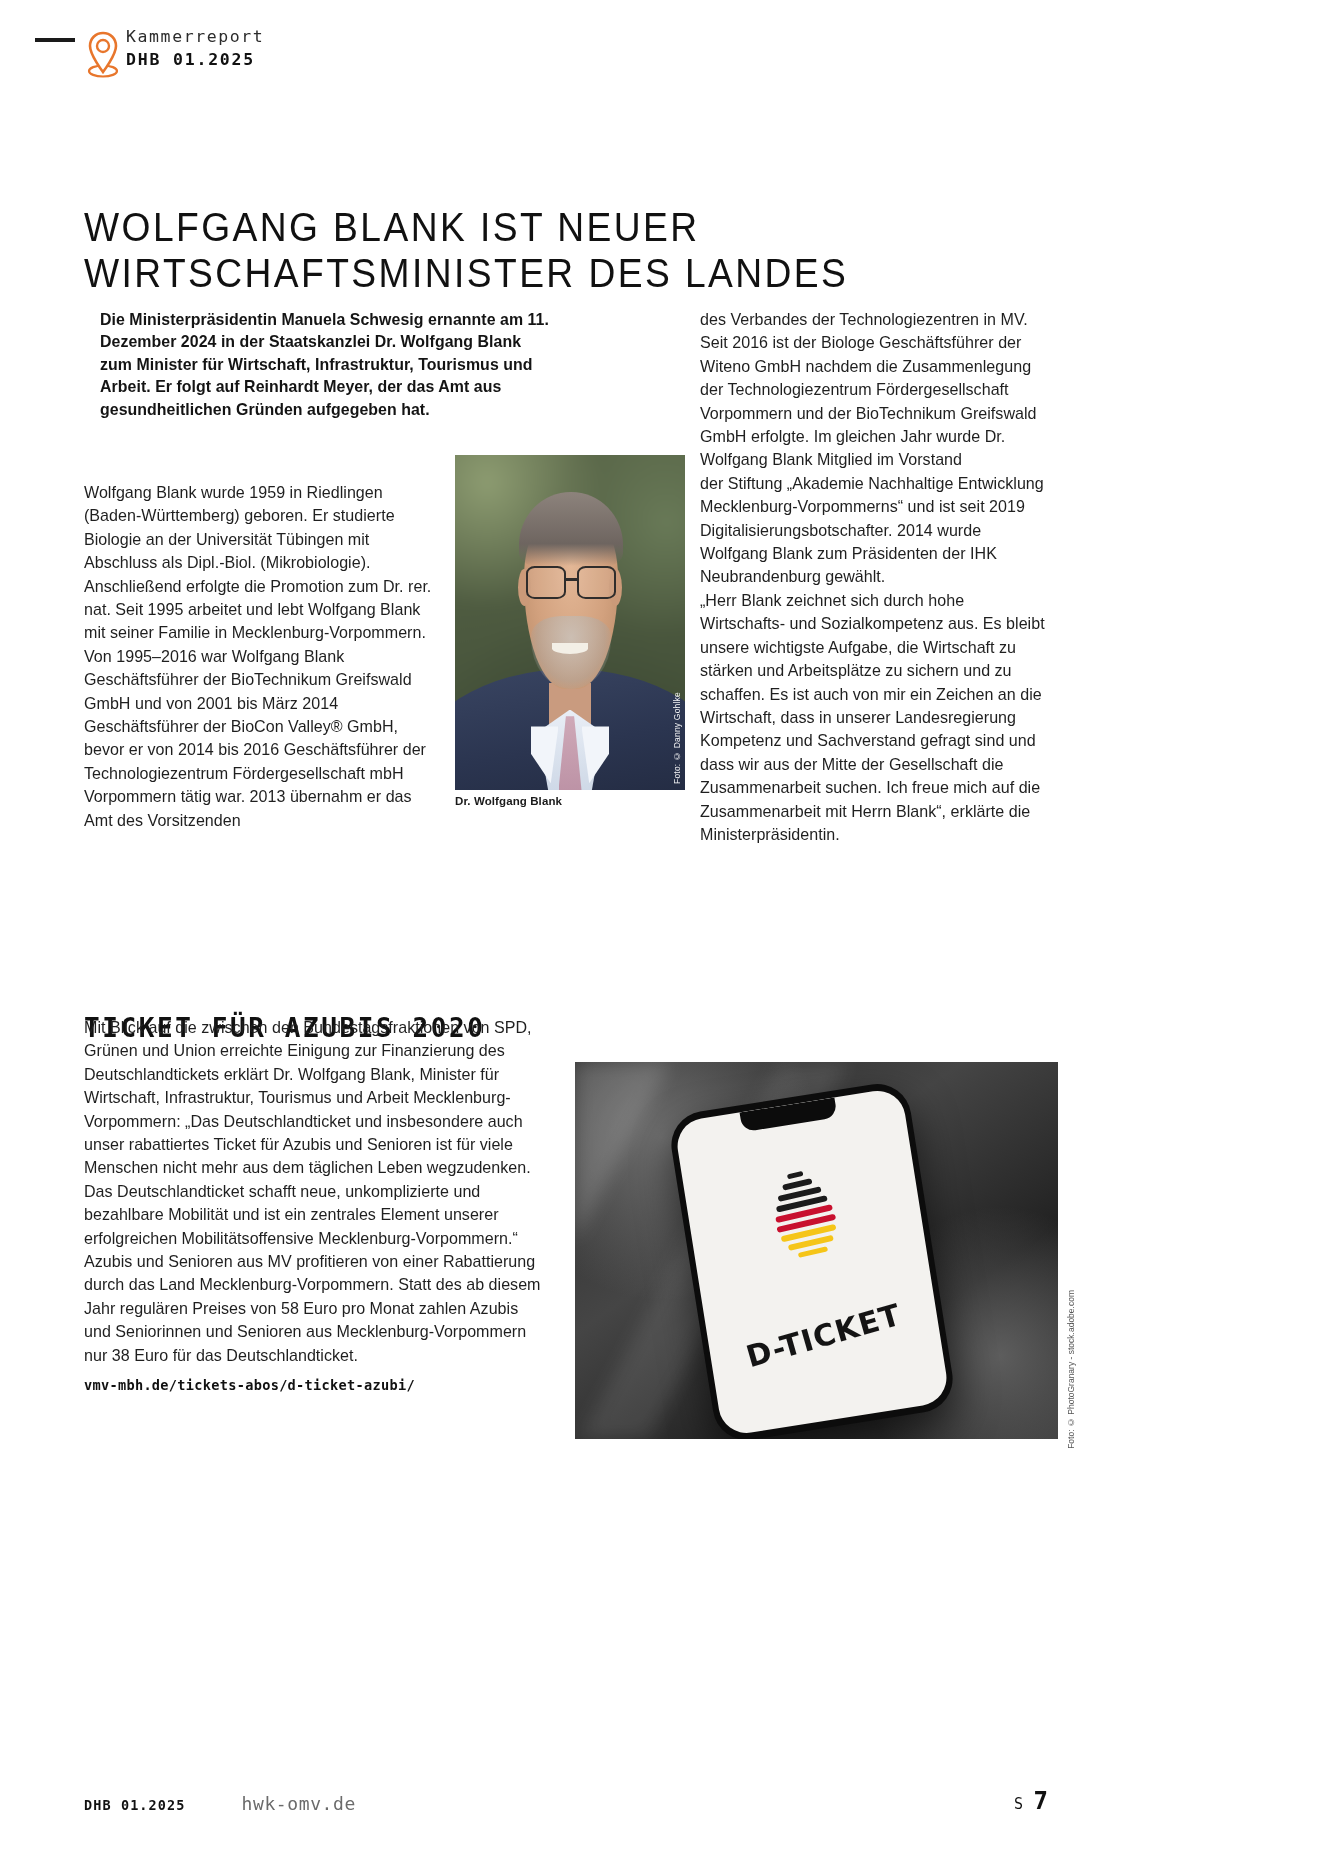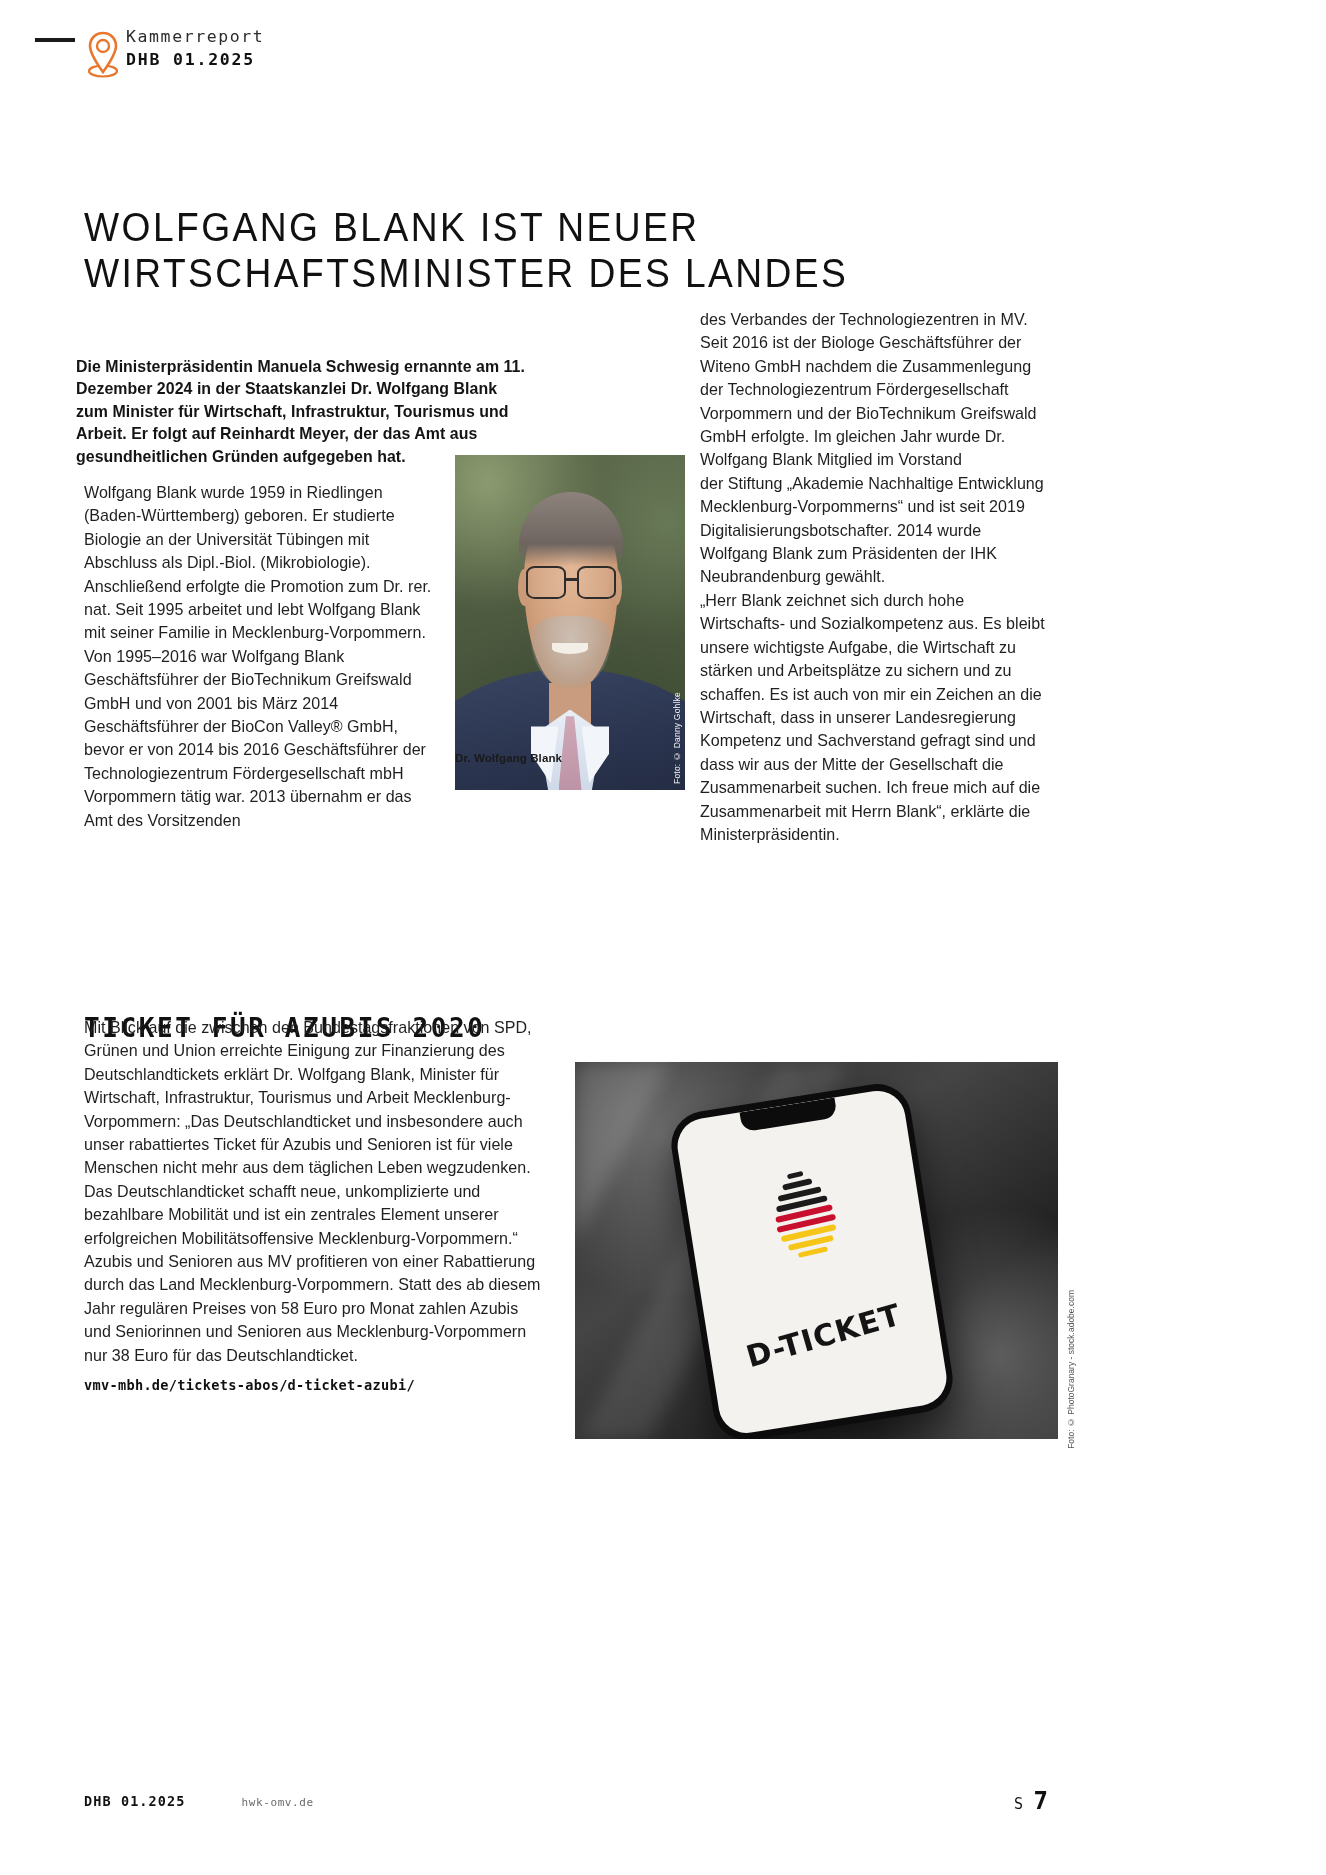--- a/index.html
+++ b/index.html
@@ -289,21 +289,21 @@
     letter-spacing: .2px;
     writing-mode: vertical-rl;
     transform: rotate(180deg);
     opacity: .95;
     white-space: nowrap;
   }
 
   .caption {
     position: absolute;
     left: 455px;
-    top: 752px;
+    top: 795px;
     font-family: "Liberation Sans Narrow", "Liberation Sans", sans-serif;
     font-size: 11.5px;
     font-weight: bold;
     color: #1a1a1a;
     letter-spacing: .1px;
     white-space: nowrap;
   }
 
   
   .headline2 {
@@ -446,21 +446,21 @@
   .footer-dhb {
     font-family: "DejaVu Sans Mono", monospace;
     font-size: 13.5px;
     font-weight: bold;
     letter-spacing: 1.1px;
     color: #111;
     white-space: nowrap;
   }
   .footer-url {
     font-family: "DejaVu Sans Mono", monospace;
-    font-size: 11px;
+    font-size: 18px;
     letter-spacing: .6px;
     color: #6b6b6b;
     white-space: nowrap;
     padding-left: 44px;
   }
   .footer-right {
     position: absolute;
     right: 84px;
     top: -6px;
     display: flex;
@@ -496,21 +496,21 @@
 
     <div class="header-text">
       <div class="kammerreport">Kammerreport</div>
       <div class="dhb-issue">DHB 01.2025</div>
     </div>
   </div>
 
   <h1 class="headline">WOLFGANG BLANK IST NEUER
 WIRTSCHAFTSMINISTER DES LANDES</h1>
 
-  <div style="position:absolute; left:76px; top:308px;margin-top:47px;">
+  <div style="position:absolute; left:100px; top:308px;">
     <p class="lead">Die Ministerpräsidentin Manuela Schwesig ernannte am 11. Dezember 2024 in der Staatskanzlei Dr. Wolfgang Blank zum Minister für Wirtschaft, Infrastruktur, Tourismus und Arbeit. Er folgt auf Reinhardt Meyer, der das Amt aus gesundheitlichen Gründen aufgegeben hat.</p>
   </div>
 
   <div class="col-left">
     <div style="height:140px;"></div>
     <p class="body-text narrow-indent">Wolfgang Blank wurde 1959 in Riedlingen (Baden-Württemberg) geboren. Er studierte Biologie an der Universität Tübingen mit Abschluss als Dipl.-Biol. (Mikrobiologie). Anschließend erfolgte die Promotion zum Dr. rer. nat. Seit 1995 arbeitet und lebt Wolfgang Blank mit seiner Familie in Mecklenburg-Vorpommern.
 Von 1995–2016 war Wolfgang Blank Geschäftsführer der BioTechnikum Greifswald GmbH und von 2001 bis März 2014 Geschäftsführer der BioCon Valley® GmbH, bevor er von 2014 bis 2016 Geschäftsführer der Technologiezentrum Fördergesellschaft mbH Vorpommern tätig war. 2013 übernahm er das Amt des Vorsitzenden</p>
   </div>
 
   <div class="col-right">

